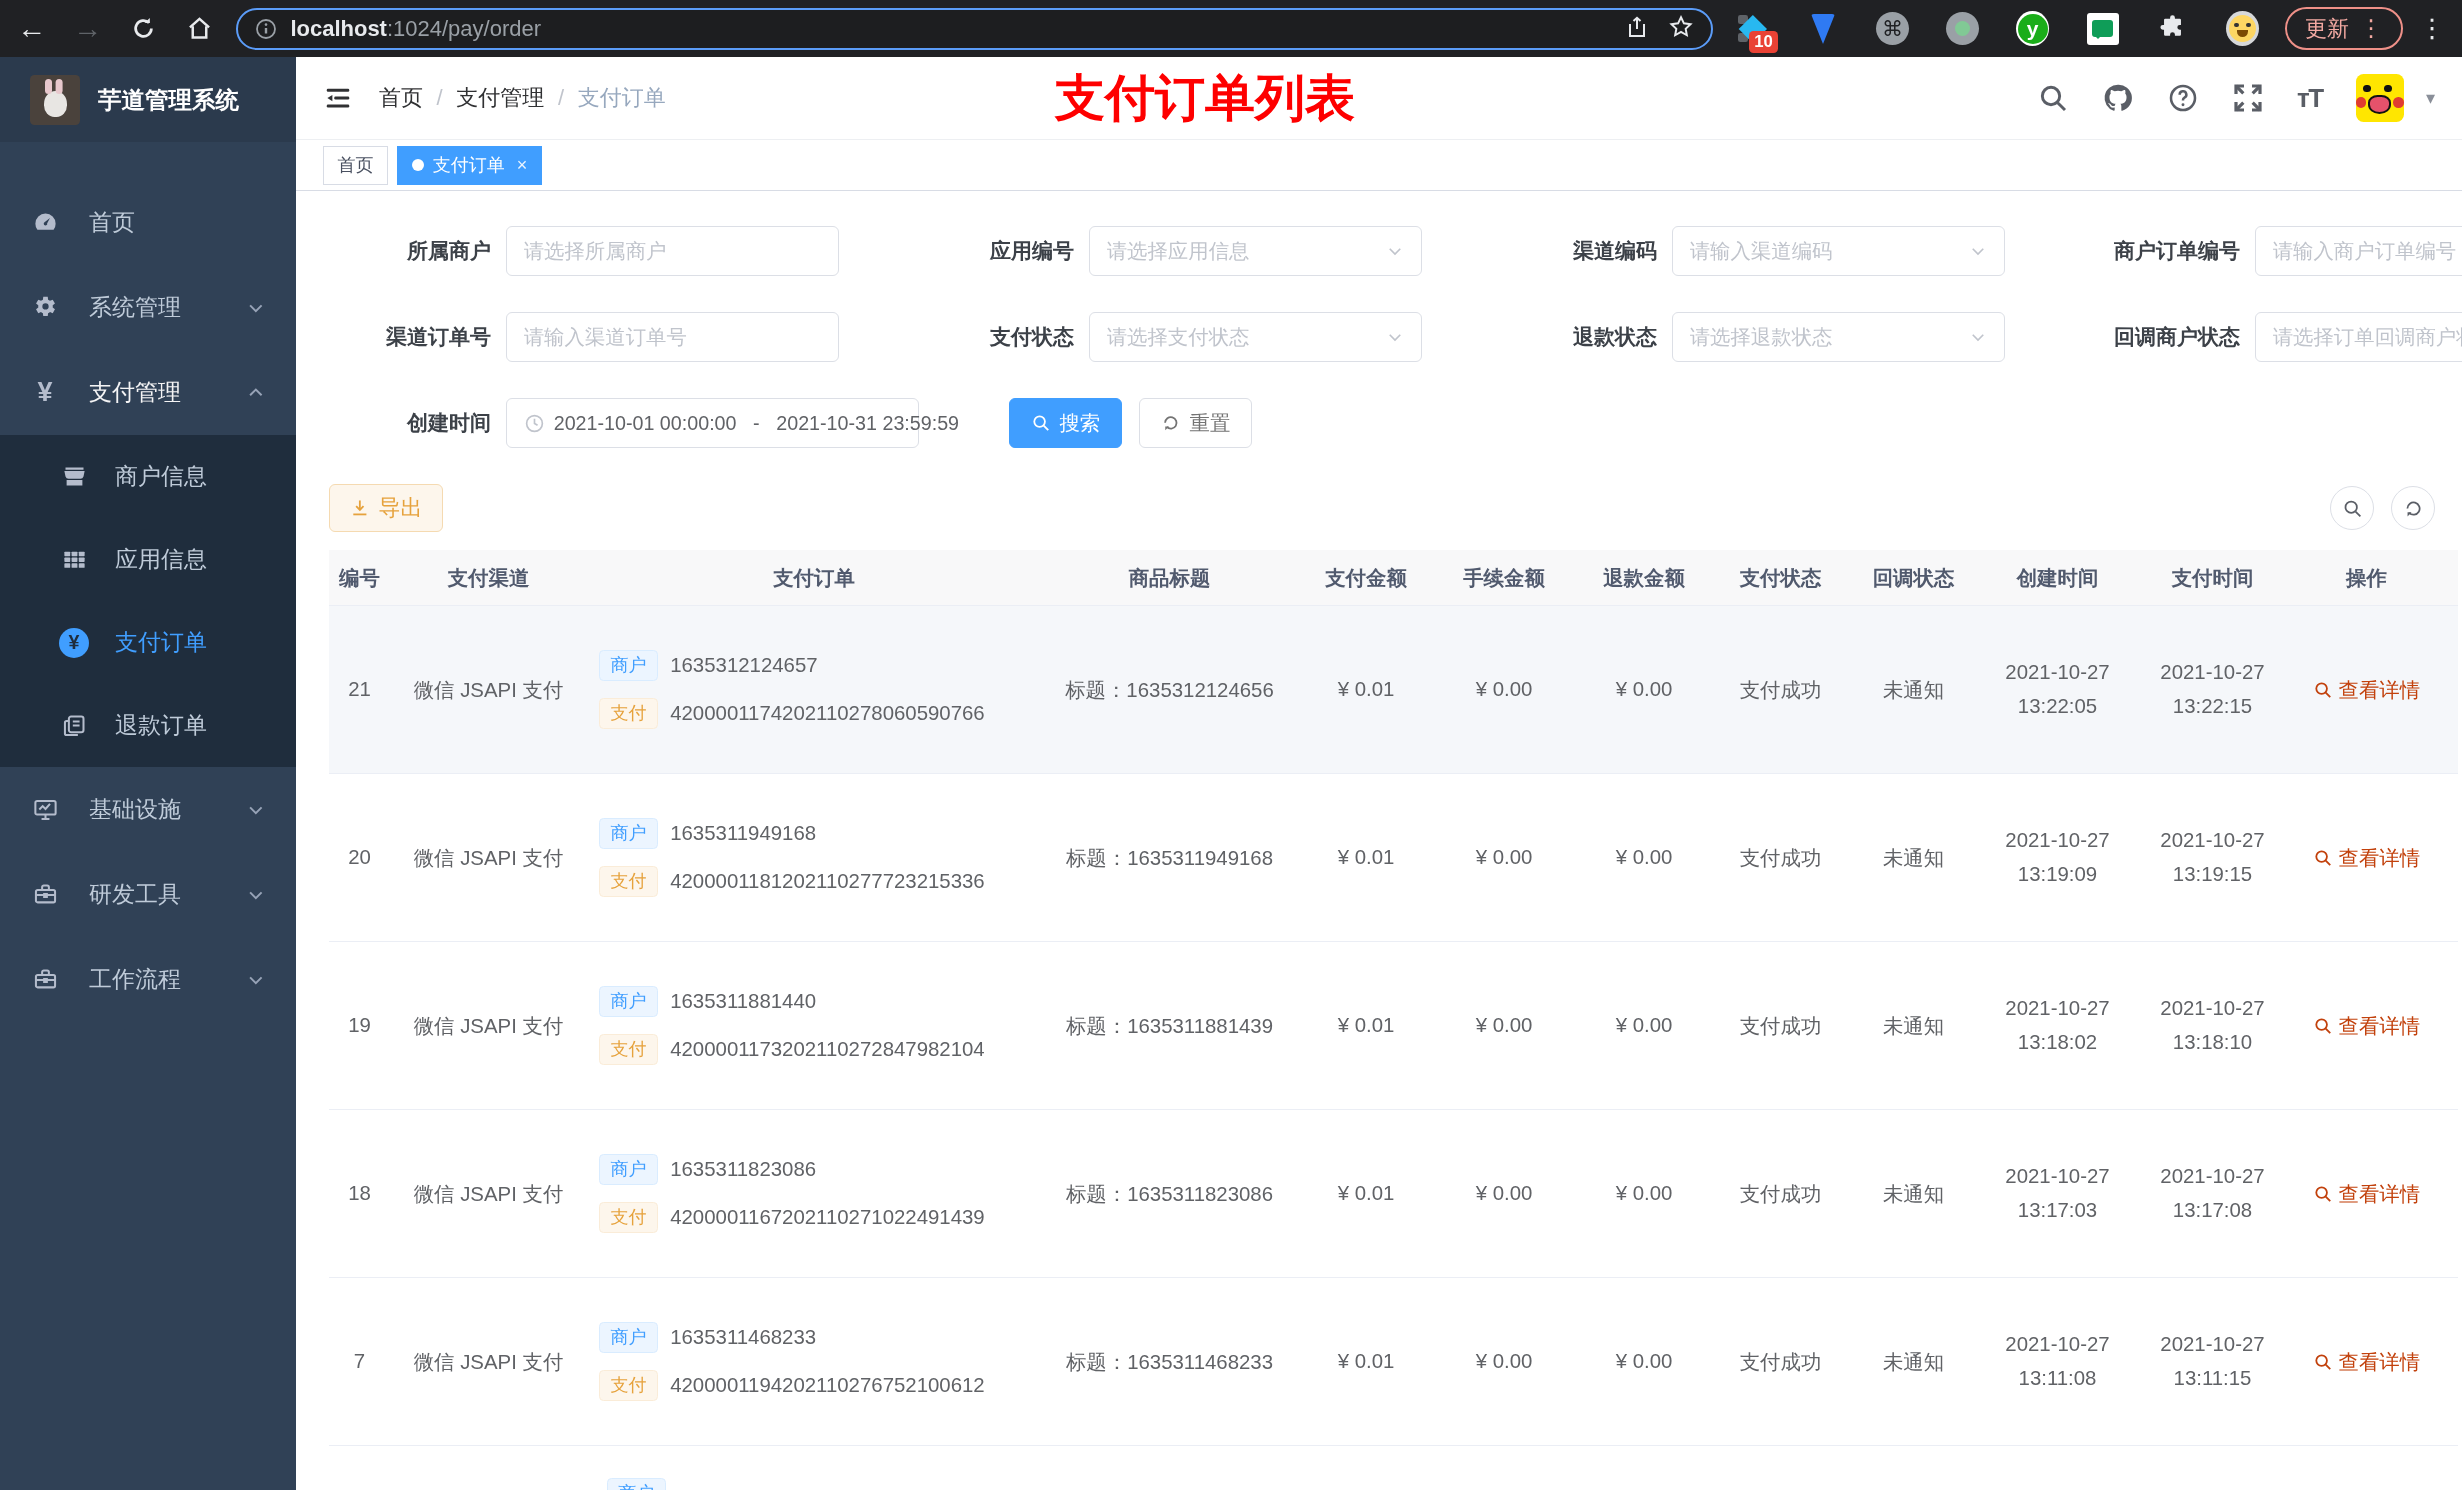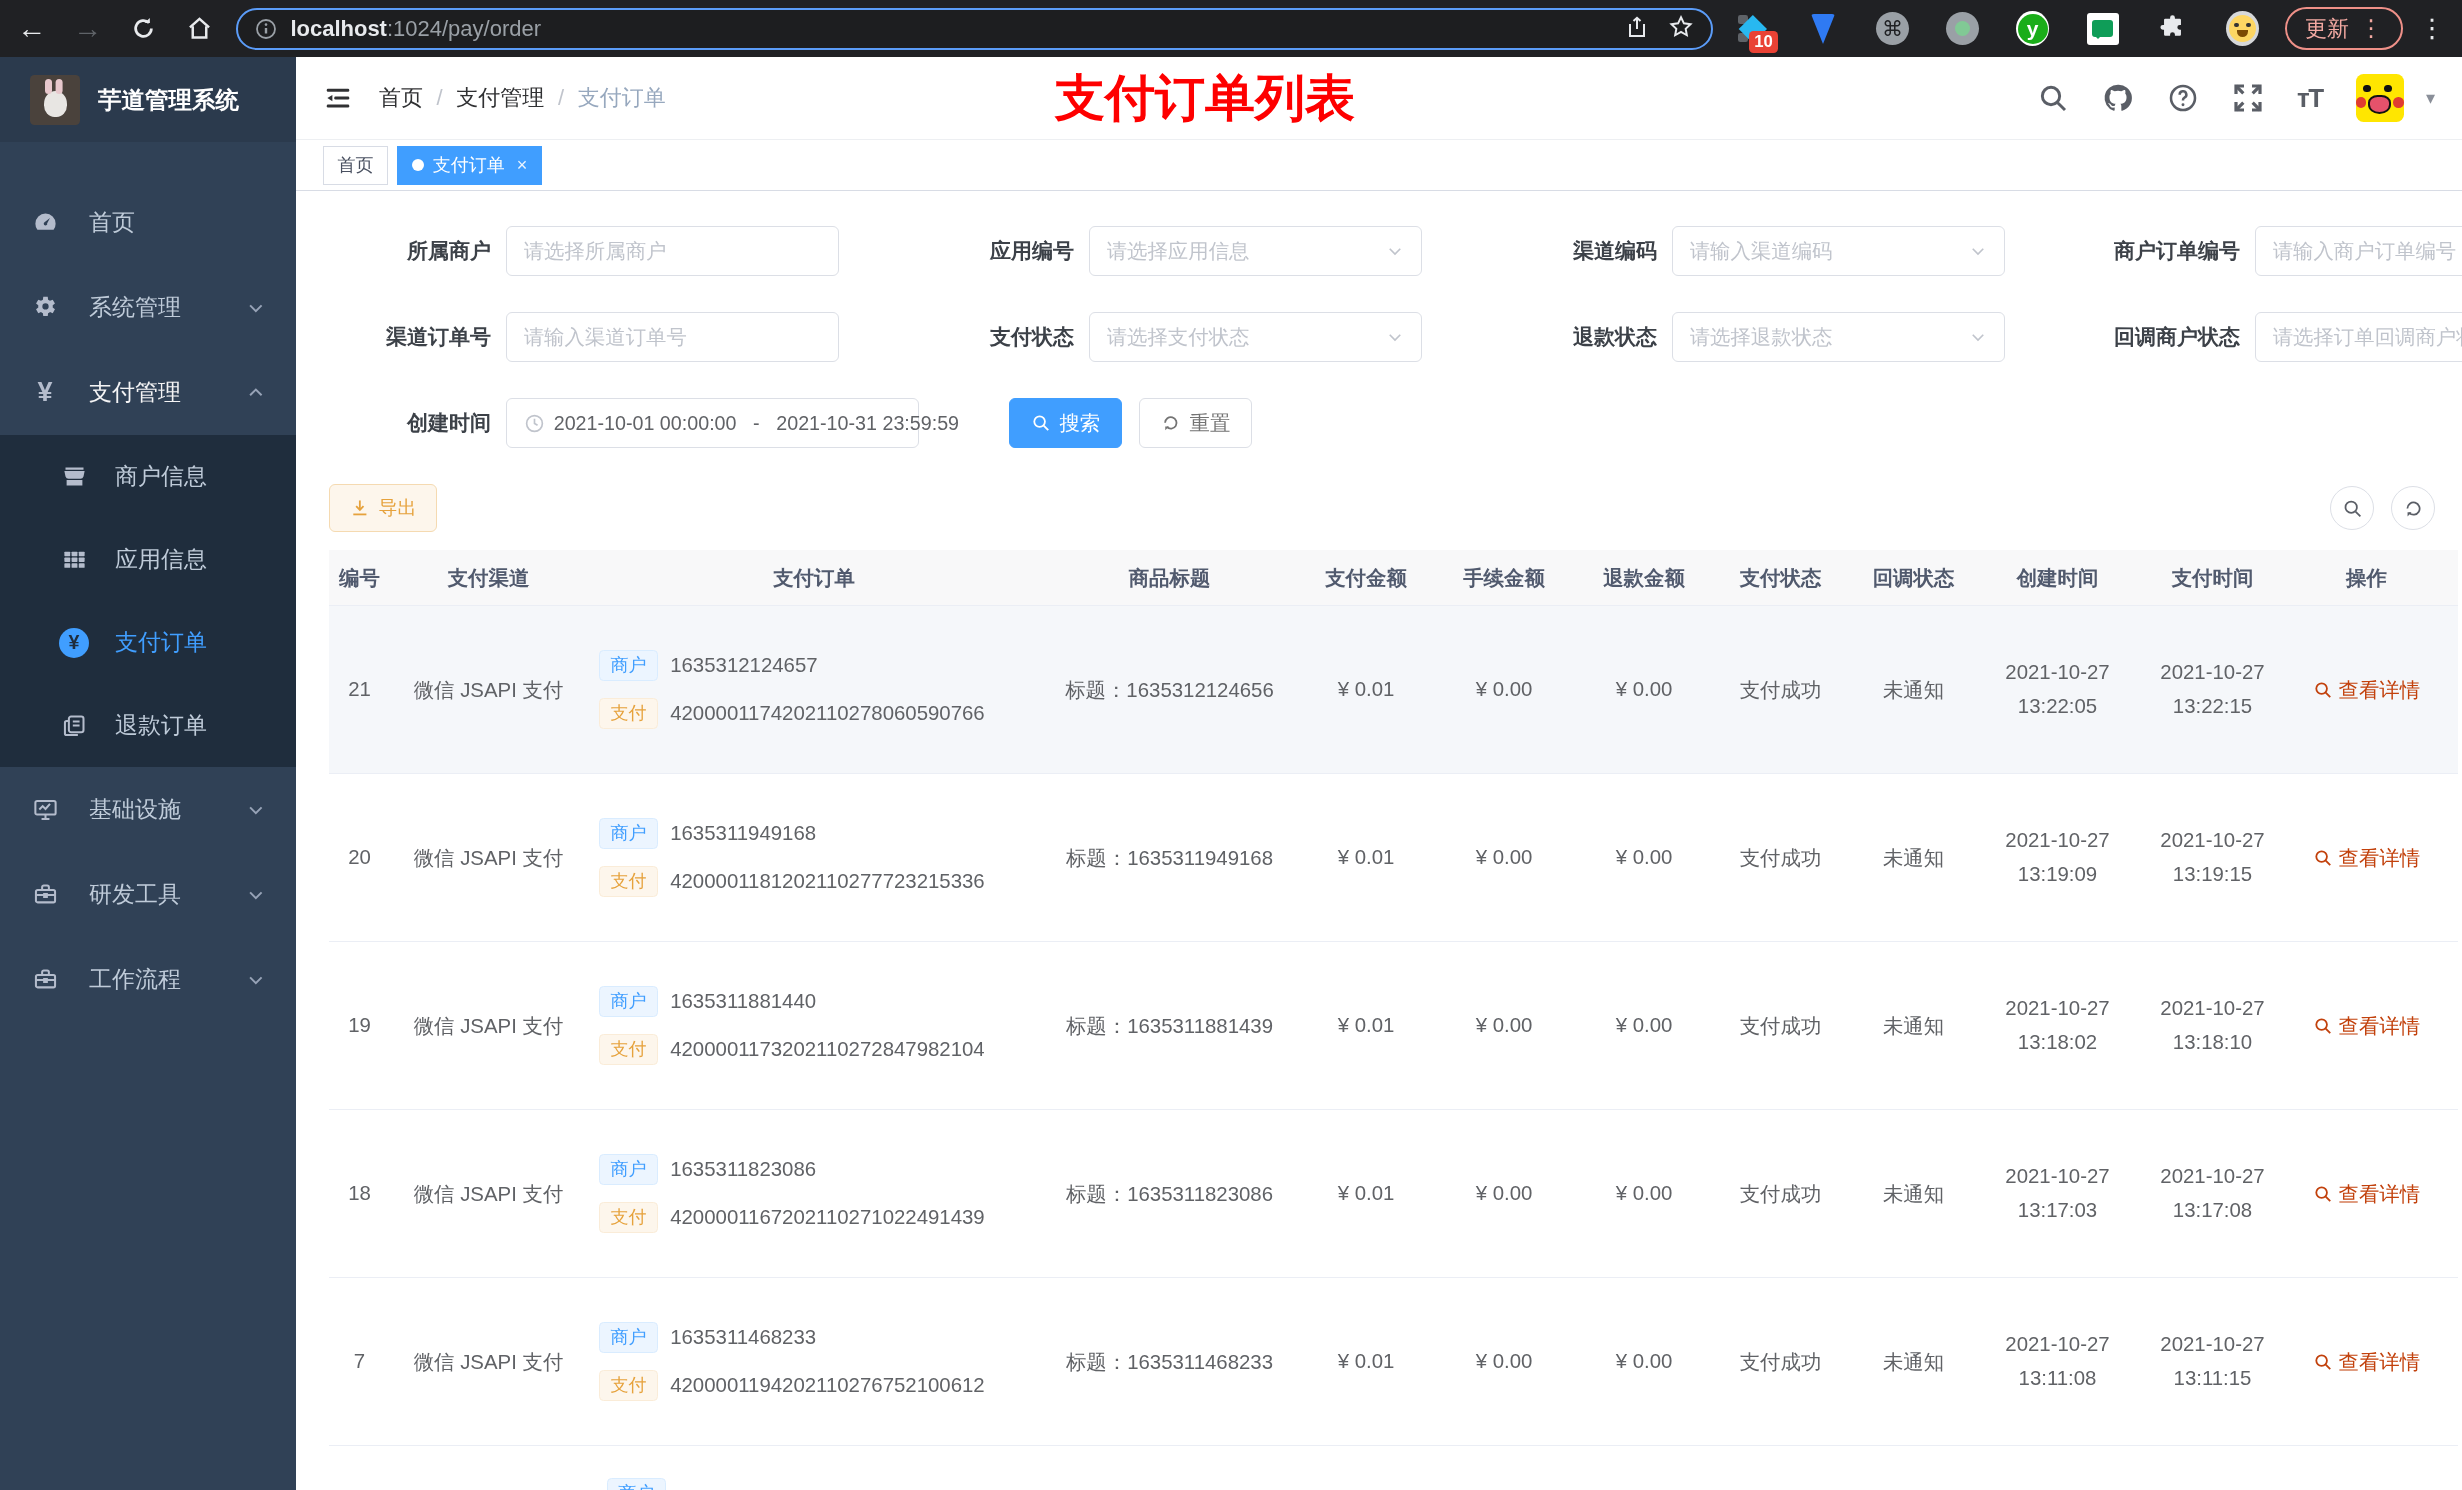--- a/index.html
+++ b/index.html
@@ -113,21 +113,21 @@
   .date-field { width: 413px; }
   .date-field .dtext { font-size: 19.7px; color: #606266; white-space: nowrap; }
   .date-field .dsep { font-size: 19.7px; color: #606266; margin: 0 7.6px; }
   .date-field .clock { color: #c0c4cc; display: flex; flex-shrink: 0; }
   .date-field .clock svg { width: 21px; height: 21px; }
   .btn { height: 50px; border-radius: 6px; display: inline-flex; align-items: center; gap: 9px; font-size: 20.4px; padding: 0 21px; cursor: pointer; white-space: nowrap; }
   .btn svg { width: 19.7px; height: 19.7px; }
   .btn-primary { background: #409eff; color: #fff; border: 0.8px solid #409eff; margin-left: 16.7px; }
   .btn-plain { background: #fff; color: #737373; border: 0.8px solid #dcdfe6; margin-left: 16.7px; }
   .toolbar-row { display: flex; align-items: center; margin-top: 29px; }
-  .btn-export { height: 48px; background: #fdf6ec; border: 0.8px solid #f5dab1; color: #e6a23c; border-radius: 6px; display: inline-flex; align-items: center; gap: 9px; font-size: 19px; padding: 0 19.7px; cursor: pointer; }
+  .btn-export { height: 48px; background: #fdf6ec; border: 0.8px solid #f5dab1; color: #e6a23c; border-radius: 6px; display: inline-flex; align-items: center; gap: 9px; font-size: 22px; padding: 0 19.7px; cursor: pointer; }
   .btn-export svg { width: 19.7px; height: 19.7px; }
   .tool-circles { margin-left: auto; display: flex; gap: 16.7px; }
   .circle-btn { width: 44px; height: 44px; border-radius: 50%; border: 0.8px solid #dcdfe6; background: #fff; color: #5a5e66; display: flex; align-items: center; justify-content: center; cursor: pointer; }
   .circle-btn svg { width: 21px; height: 21px; }
 
   
   .table { margin-top: 18px; width: 2129px; font-size: 20.4px; color: #606266; }
   .trow { display: grid; grid-template-columns: 61px 197px 454px 257px 136px 140px 140px 133px 133px 155px 155px 153px; align-items: center; border-bottom: 0.8px solid #ebeef5; }
   .thead { background: #f8f8f9; height: 56px; color: #515a6e; font-weight: 700; font-size: 20.4px; border-bottom: 0.8px solid #ebeef5; }
   .thead .tcell { justify-content: center; }

